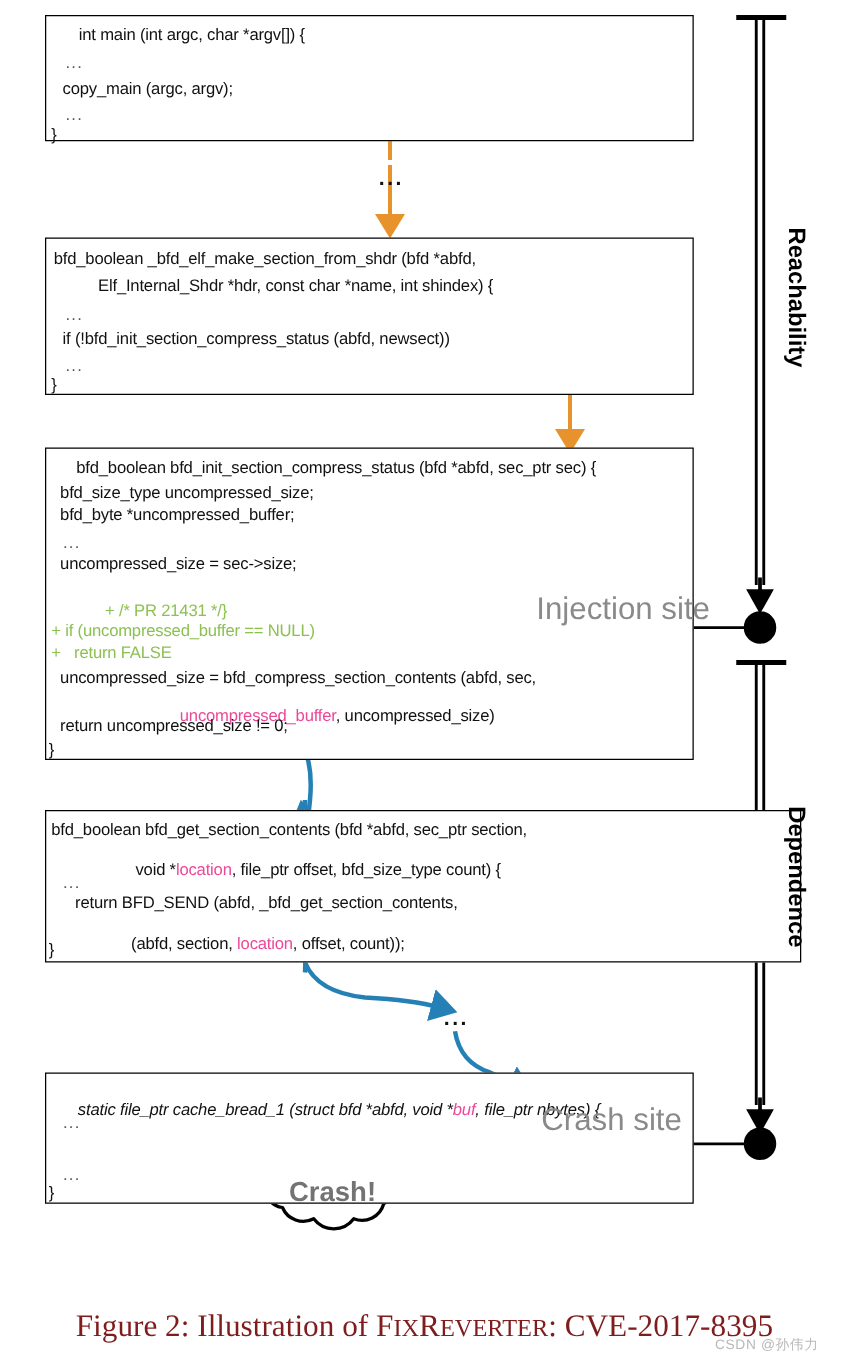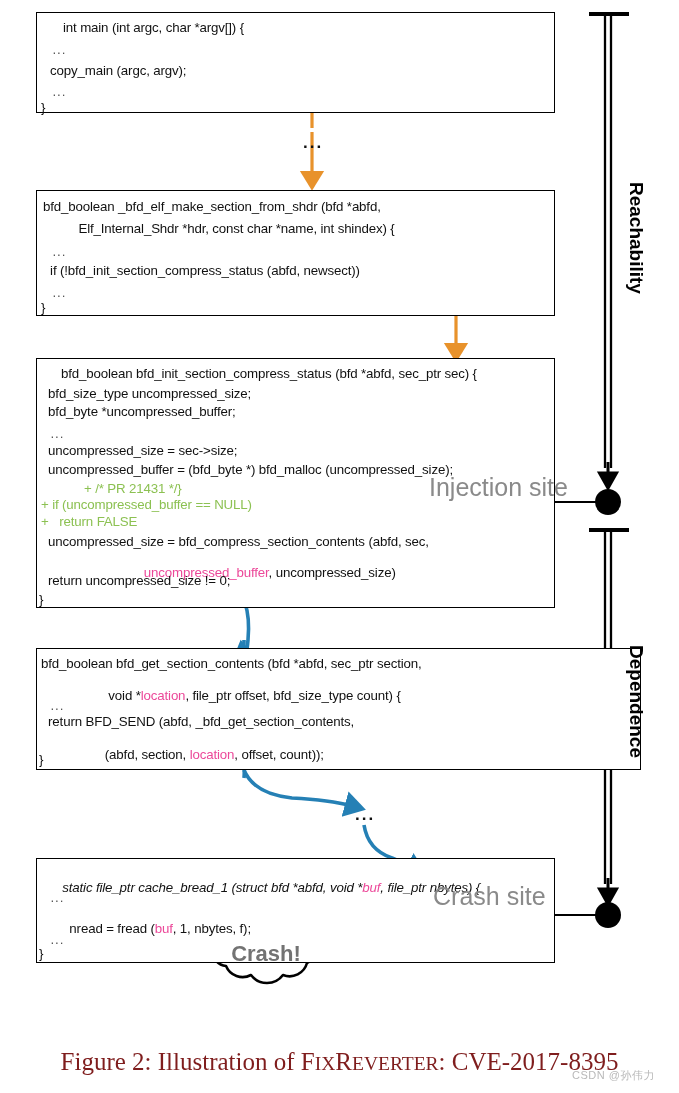--- a/index.html
+++ b/index.html
@@ -154,57 +154,53 @@
     <div class="code-line dots" style="left:6px;top:95px;">  ...</div>
     <div class="code-line" style="left:4px;top:110px;">}</div>
   </div>
 
   <div class="code-box" style="left:36px;top:358px;width:519px;height:250px;">
     <div class="code-line" style="left:4px;top:8px;padding-left:20px;">bfd_boolean bfd_init_section_compress_status (bfd *abfd, sec_ptr sec) {</div>
     <div class="code-line" style="left:4px;top:28px;">  bfd_size_type uncompressed_size;</div>
     <div class="code-line" style="left:4px;top:46px;">  bfd_byte *uncompressed_buffer;</div>
     <div class="code-line dots" style="left:4px;top:68px;">  ...</div>
     <div class="code-line" style="left:4px;top:85px;">  uncompressed_size = sec-&gt;size;</div>
-    <div class="code-line" style="left:4px;top:104px;">  uncompressed_buffer = (bfd_byte *) bfd_malloc (uncompressed_size);</div>
     <div class="code-line green" style="left:4px;top:123px;margin-left:43px;">+ /* PR 21431 */}</div>
     <div class="code-line green" style="left:4px;top:139px;">+ if (uncompressed_buffer == NULL)</div>
     <div class="code-line green" style="left:4px;top:156px;">+   return FALSE</div>
     <div class="code-line" style="left:4px;top:176px;">  uncompressed_size = bfd_compress_section_contents (abfd, sec,</div>
     <div class="code-line" style="left:4px;top:194px;">
       <span style="color:transparent;">                       </span><span class="red">uncompressed_buffer</span><span>, uncompressed_size)</span>
     </div>
     <div class="code-line" style="left:4px;top:215px;">  return uncompressed_size != 0;</div>
     <div class="code-line" style="left:2px;top:234px;">}</div>
   </div>
 
   <div class="site-label" style="left:429px;top:473px;">Injection site</div>
 
   <div class="code-box" style="left:36px;top:648px;width:605px;height:122px;">
     <div class="code-line" style="left:4px;top:8px;">bfd_boolean bfd_get_section_contents (bfd *abfd, sec_ptr section,</div>
     <div class="code-line" style="left:4px;top:27px;">
       <span style="color:transparent;">             </span><span>void *</span><span class="red">location</span><span>, file_ptr offset, bfd_size_type count) {</span>
     </div>
     <div class="code-line dots" style="left:4px;top:50px;">  ...</div>
-    <div class="code-line" style="left:4px;top:66px;">  return BFD_SEND (abfd, _bfd_get_section_contents,</div>
+    <div class="code-line" style="left:16px;top:66px;">  return BFD_SEND (abfd, _bfd_get_section_contents,</div>
     <div class="code-line" style="left:4px;top:86px;">
       <span style="color:transparent;">            </span><span>(abfd, section, </span><span class="red">location</span><span>, offset, count));</span>
     </div>
     <div class="code-line" style="left:2px;top:104px;">}</div>
   </div>
 
   <div class="mid-dots" style="left:355px;top:806px;">...</div>
 
   <div class="code-box" style="left:36px;top:858px;width:519px;height:105px;">
     <div class="code-line" style="left:4px;top:9px;font-style:italic;">
       <span>static file_ptr cache_bread_1 (struct bfd *abfd, void *</span><span class="red">buf</span><span>, file_ptr nbytes) {</span>
     </div>
     <div class="code-line dots" style="left:4px;top:32px;">  ...</div>
-    <div class="code-line" style="left:4px;top:50px;">
-      <span>  nread = fread (</span><span class="red">buf</span><span>, 1, nbytes, f);</span>
-    </div>
     <div class="code-line dots" style="left:4px;top:74px;">  ...</div>
     <div class="code-line" style="left:2px;top:88px;">}</div>
   </div>
 
   <div class="site-label" style="left:433px;top:882px;">Crash site</div>
 
   <div style="position:absolute;left:214px;top:941px;width:104px;text-align:center;
               font-size:22px;font-weight:bold;color:#737373;">Crash!</div>
 
   <div class="vlabel rot" style="left:647px;top:182px;">Reachability</div>

